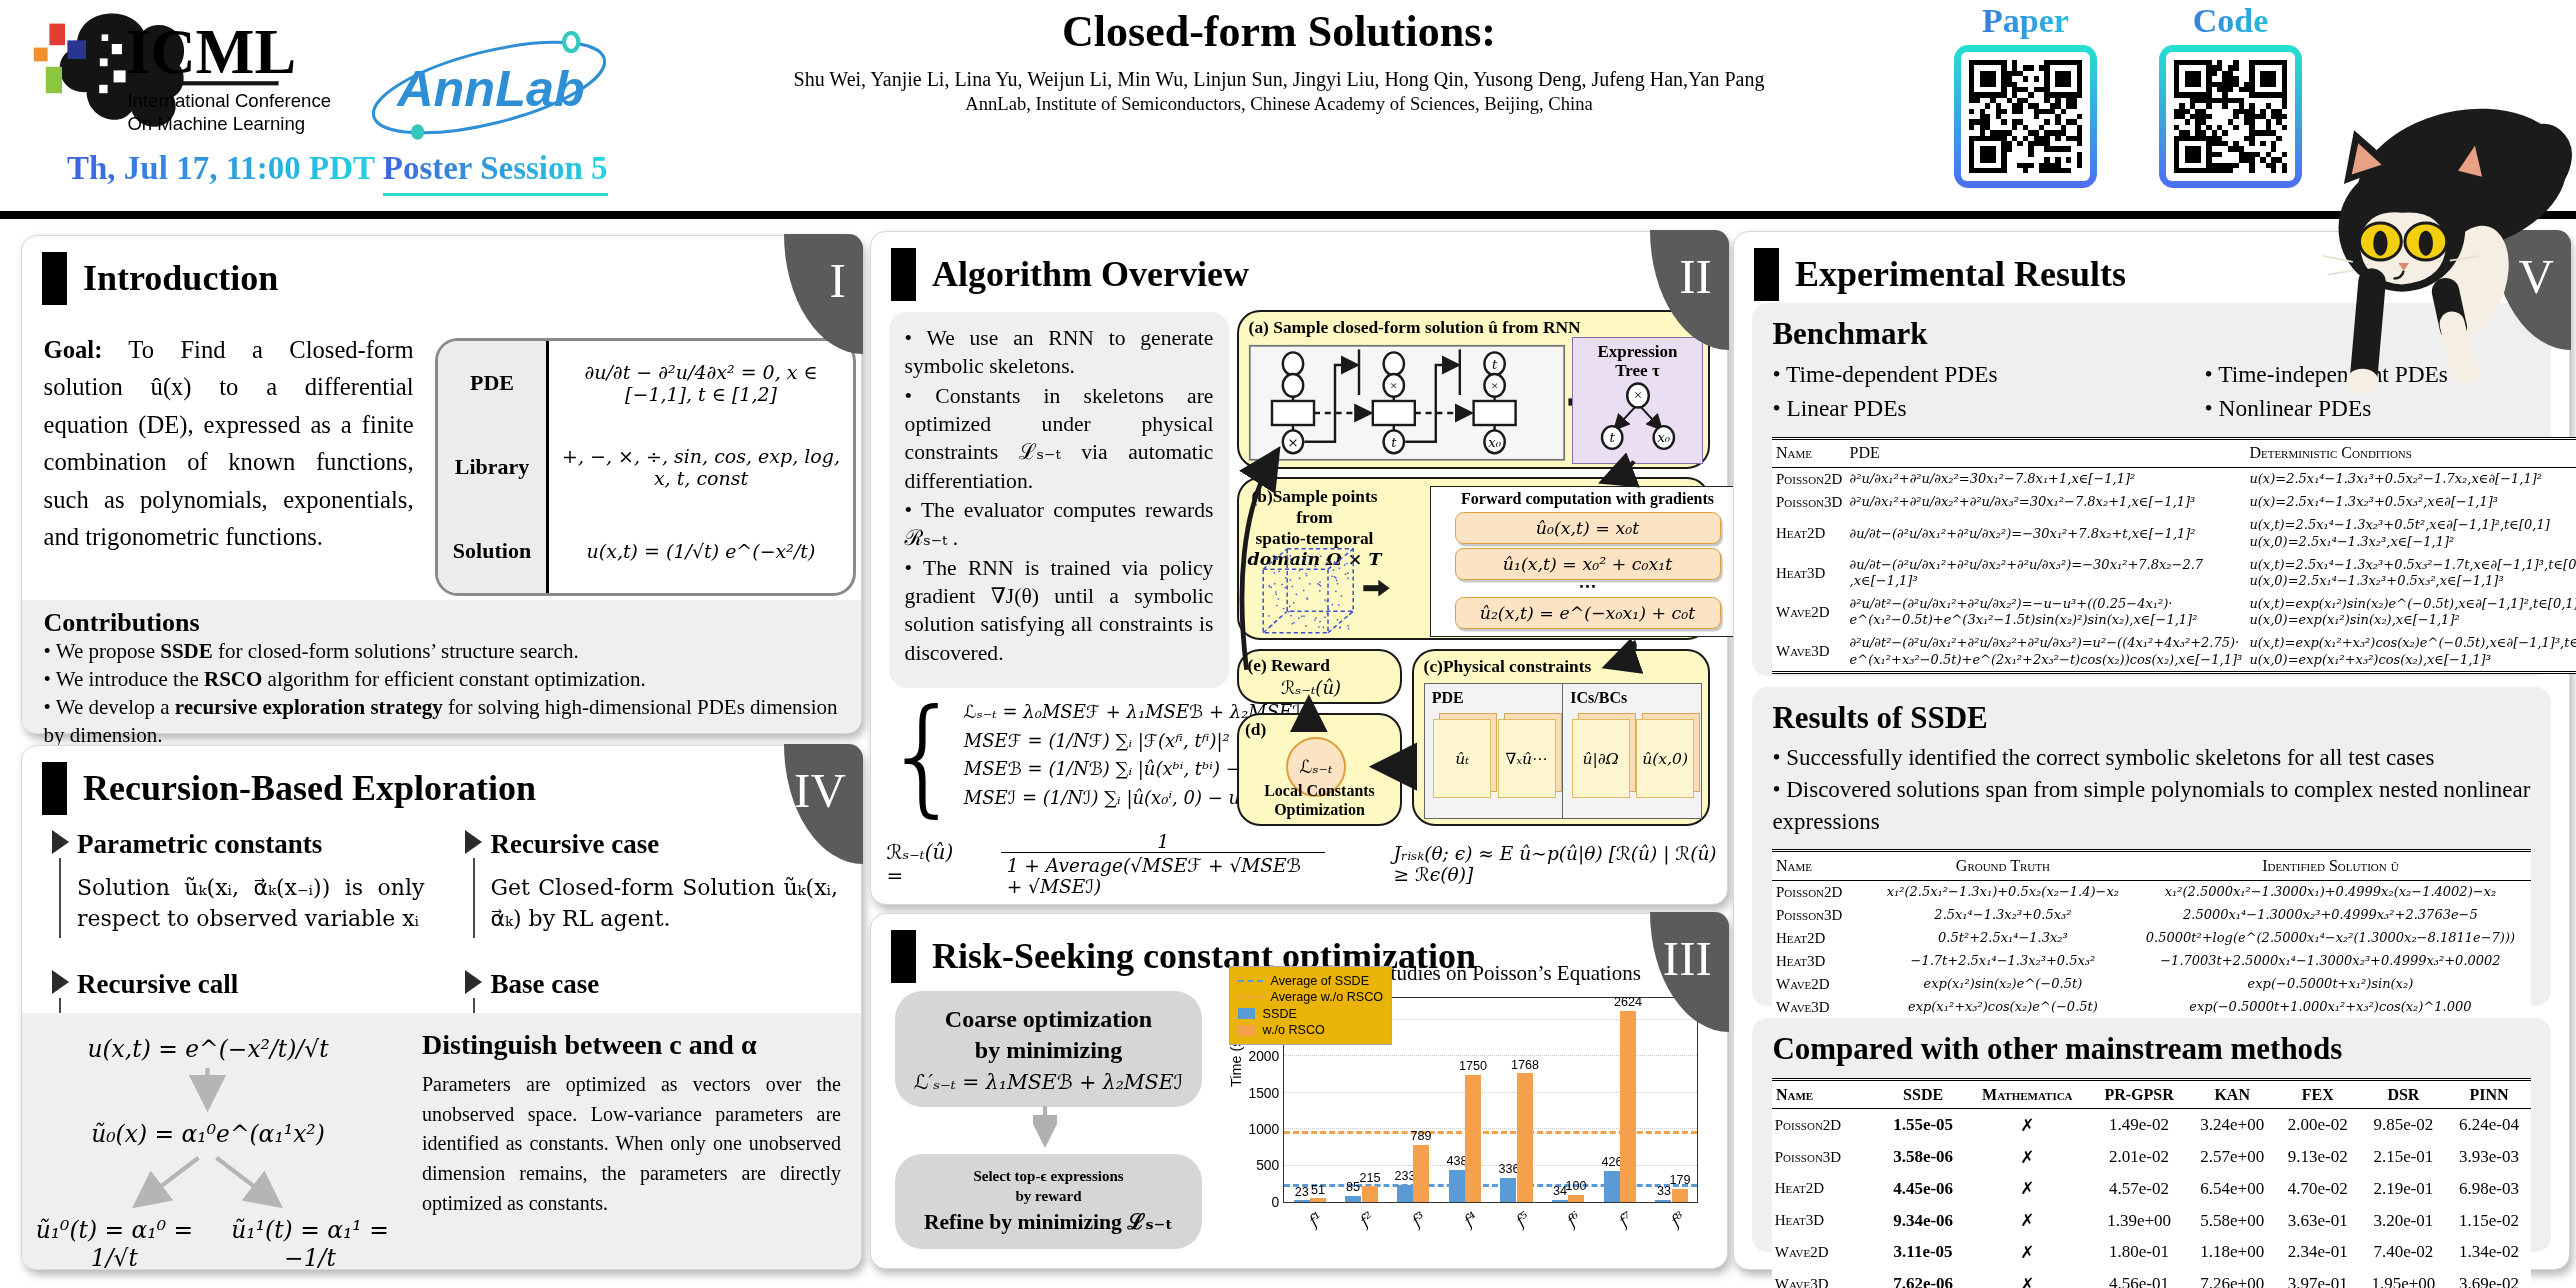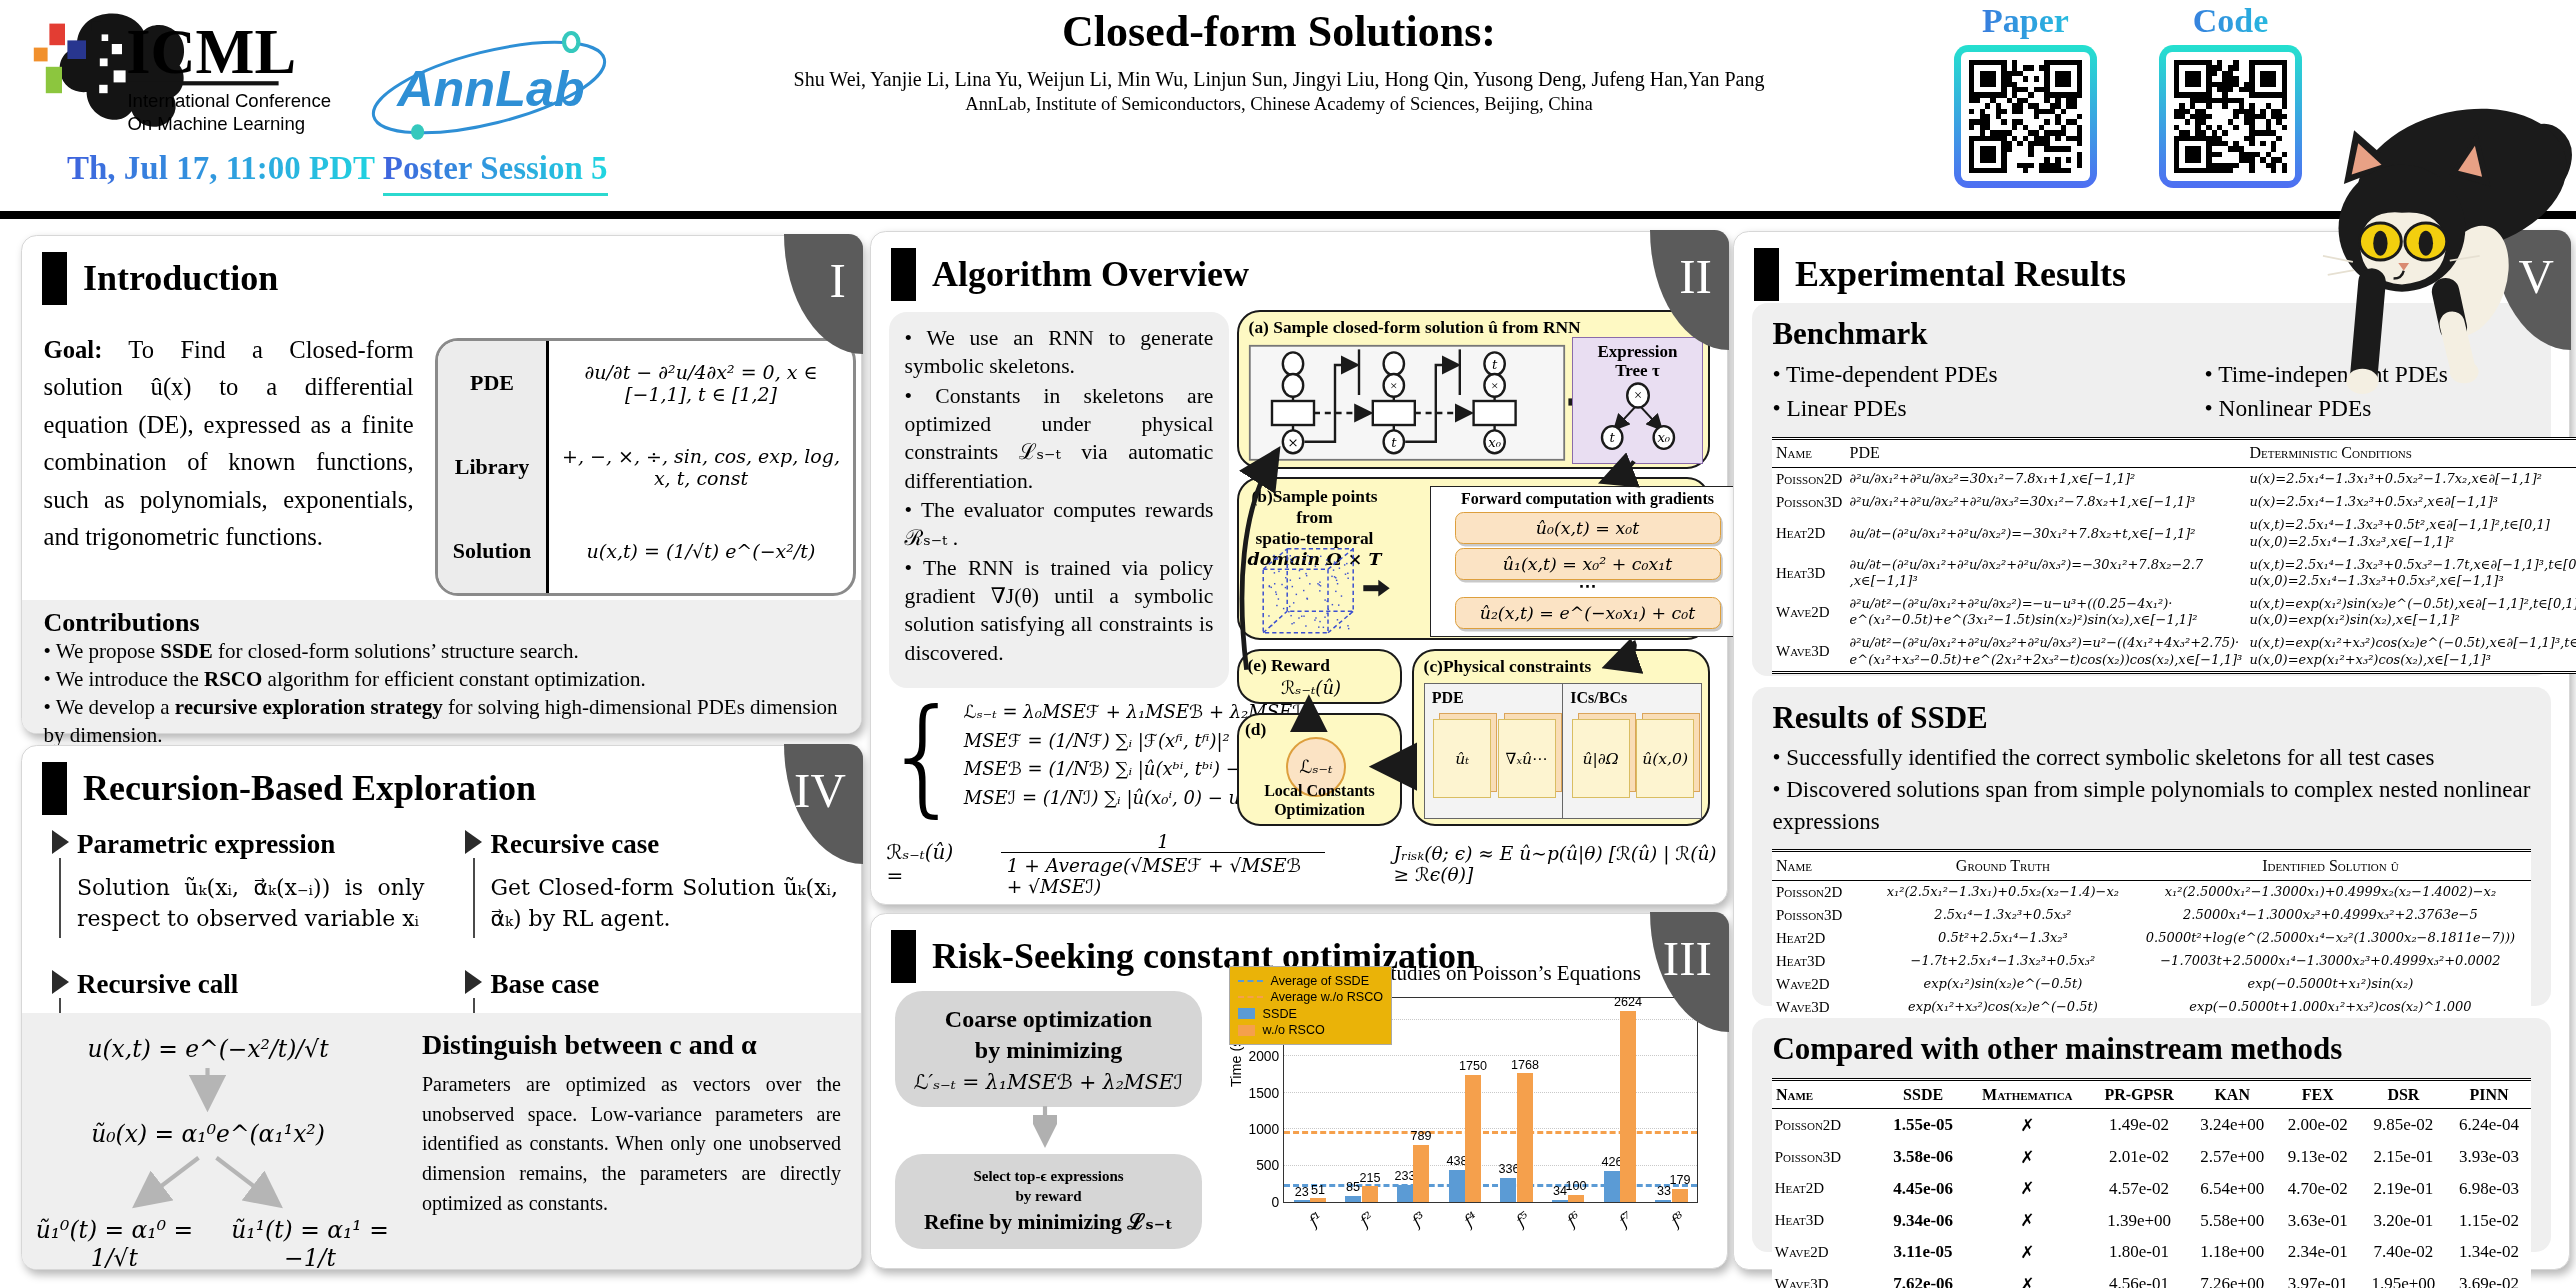--- a/index.html
+++ b/index.html
@@ -1146,21 +1146,21 @@
         <span>IV</span>
       </div>
     <div class="phead">
         <div class="pblock"></div>
       <div class="ptitle">Recursion-Based Exploration</div>
       </div>
     <div id="rb-items">
         <div class="rb-item">
           <span class="tri"></span>
           <span class="vbar"></span>
-          <h3>Parametric expression</h3>
+          <h3>Parametric constants</h3>
           <p class="math" style="font-style: normal;">Solution ũₖ(xᵢ, α⃗ₖ(x₋ᵢ)) is only respect to observed variable xᵢ</p>
         </div>
         <div class="rb-item">
           <span class="tri"></span>
           <span class="vbar"></span>
           <h3>Recursive case</h3>
           <p class="math" style="font-style: normal;">Get Closed-form Solution ũₖ(xᵢ, α⃗ₖ) by RL agent.</p>
         </div>
         <div class="rb-item">
           <span class="tri"></span>

